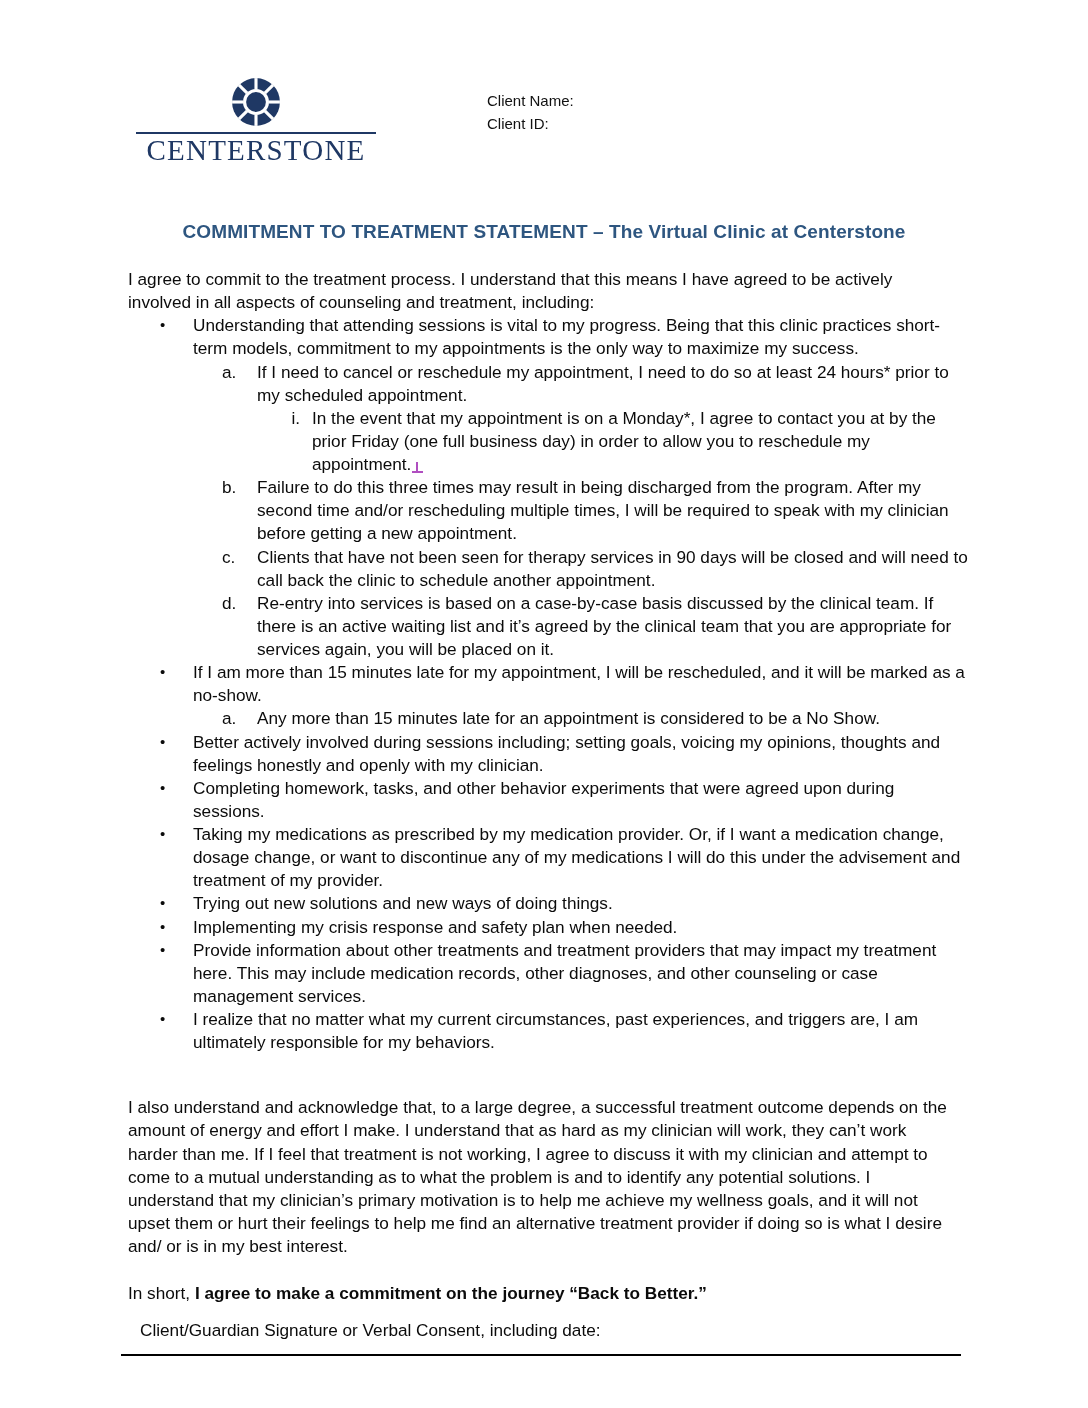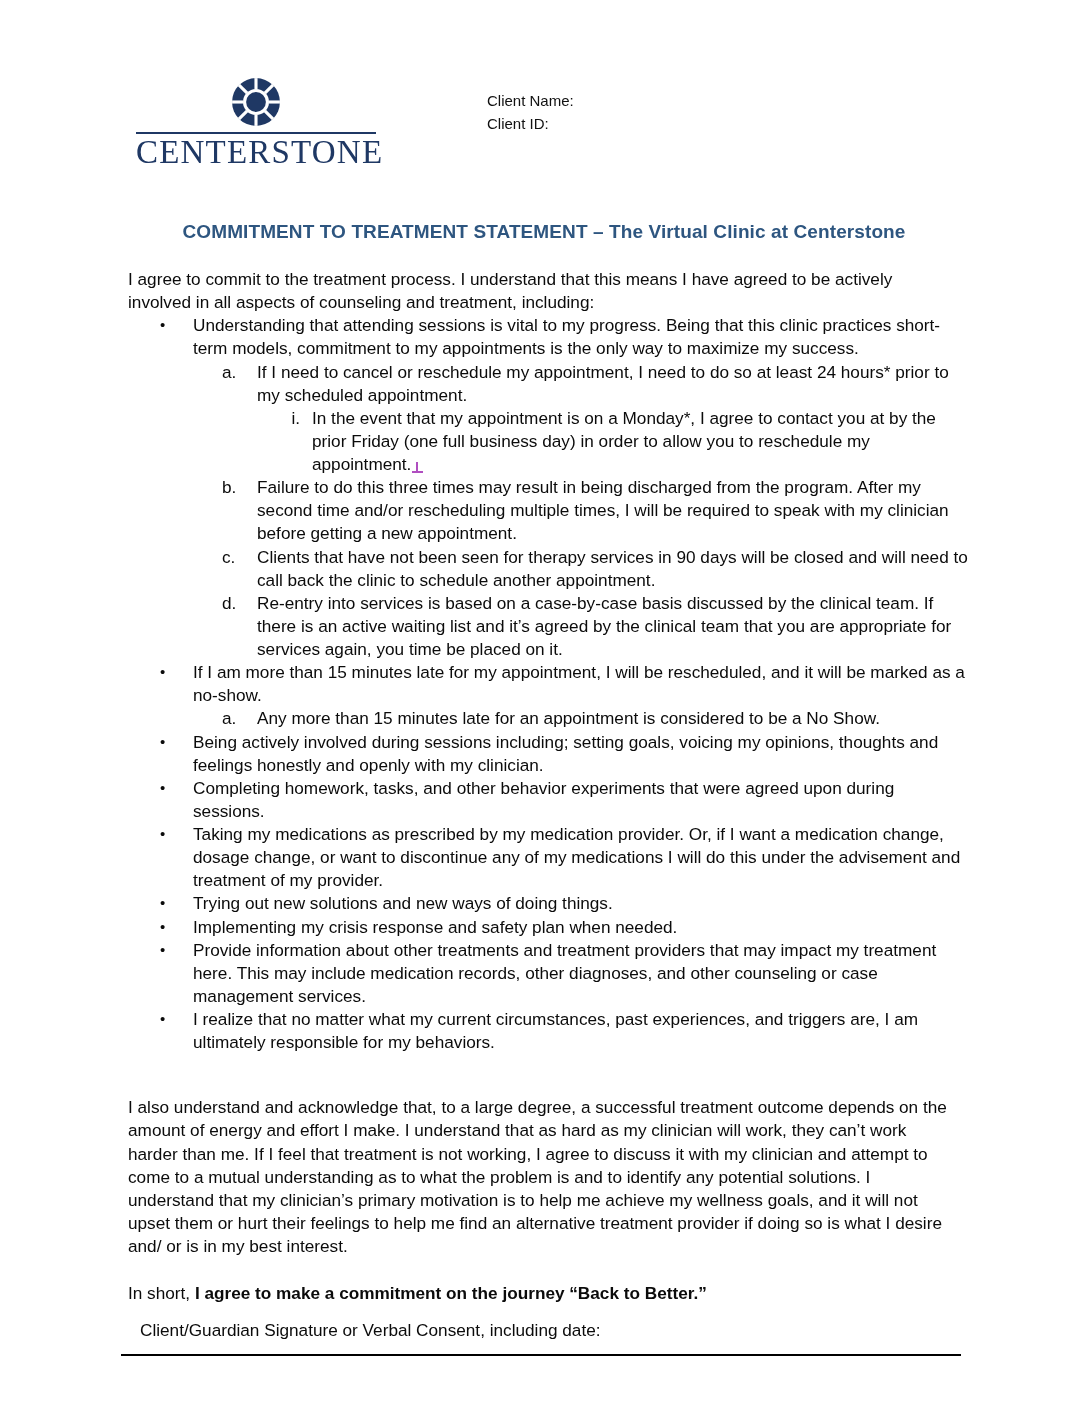--- a/index.html
+++ b/index.html
@@ -43,21 +43,21 @@
     display: block;
   }
   .logo-rule {
     width: 240px;
     height: 2px;
     background: #1f3864;
     margin: 4px 0 1px 0;
   }
   .logo-word {
     font-family: "Liberation Serif", "DejaVu Serif", serif;
-    font-size: 33px;
+    font-size: 29px;
     letter-spacing: 1.2px;
     color: #1f3864;
     line-height: 1.05;
     white-space: nowrap;
   }
 
   .client-fields {
     position: absolute;
     left: 487px;
     top: 18px;
@@ -225,36 +225,36 @@
         <span class="txt">Failure to do this three times may result in being discharged from the program.  After my second time and/or rescheduling multiple times, I will be required to speak with my clinician before getting a new appointment.</span>
       </div>
 
       <div class="row lvl2">
         <span class="marker">c.</span>
         <span class="txt">Clients that have not been seen for therapy services in 90 days will be closed and will need to call back the clinic to schedule another appointment.</span>
       </div>
 
       <div class="row lvl2">
         <span class="marker">d.</span>
-        <span class="txt">Re-entry into services is based on a case-by-case basis discussed by the clinical team.  If there is an active waiting list and it’s agreed by the clinical team that you are appropriate for services again, you time be placed on it.</span>
+        <span class="txt">Re-entry into services is based on a case-by-case basis discussed by the clinical team.  If there is an active waiting list and it’s agreed by the clinical team that you are appropriate for services again, you will be placed on it.</span>
       </div>
 
       <div class="row lvl1">
         <span class="marker">•</span>
         <span class="txt">If I am more than 15 minutes late for my appointment, I will be rescheduled, and it will be marked as a no-show.</span>
       </div>
 
       <div class="row lvl2">
         <span class="marker">a.</span>
         <span class="txt">Any more than 15 minutes late for an appointment is considered to be a No Show.</span>
       </div>
 
       <div class="row lvl1">
         <span class="marker">•</span>
-        <span class="txt">Being actively involved during sessions including; setting goals, voicing my opinions, thoughts and feelings honestly and openly with my clinician.</span>
+        <span class="txt">Better actively involved during sessions including; setting goals, voicing my opinions, thoughts and feelings honestly and openly with my clinician.</span>
       </div>
 
       <div class="row lvl1">
         <span class="marker">•</span>
         <span class="txt">Completing homework, tasks, and other behavior experiments that were agreed upon during sessions.</span>
       </div>
 
       <div class="row lvl1">
         <span class="marker">•</span>
         <span class="txt">Taking my medications as prescribed by my medication provider. Or, if I want a medication change, dosage change, or want to discontinue any of my medications I will do this under the advisement and treatment of my provider.</span>

